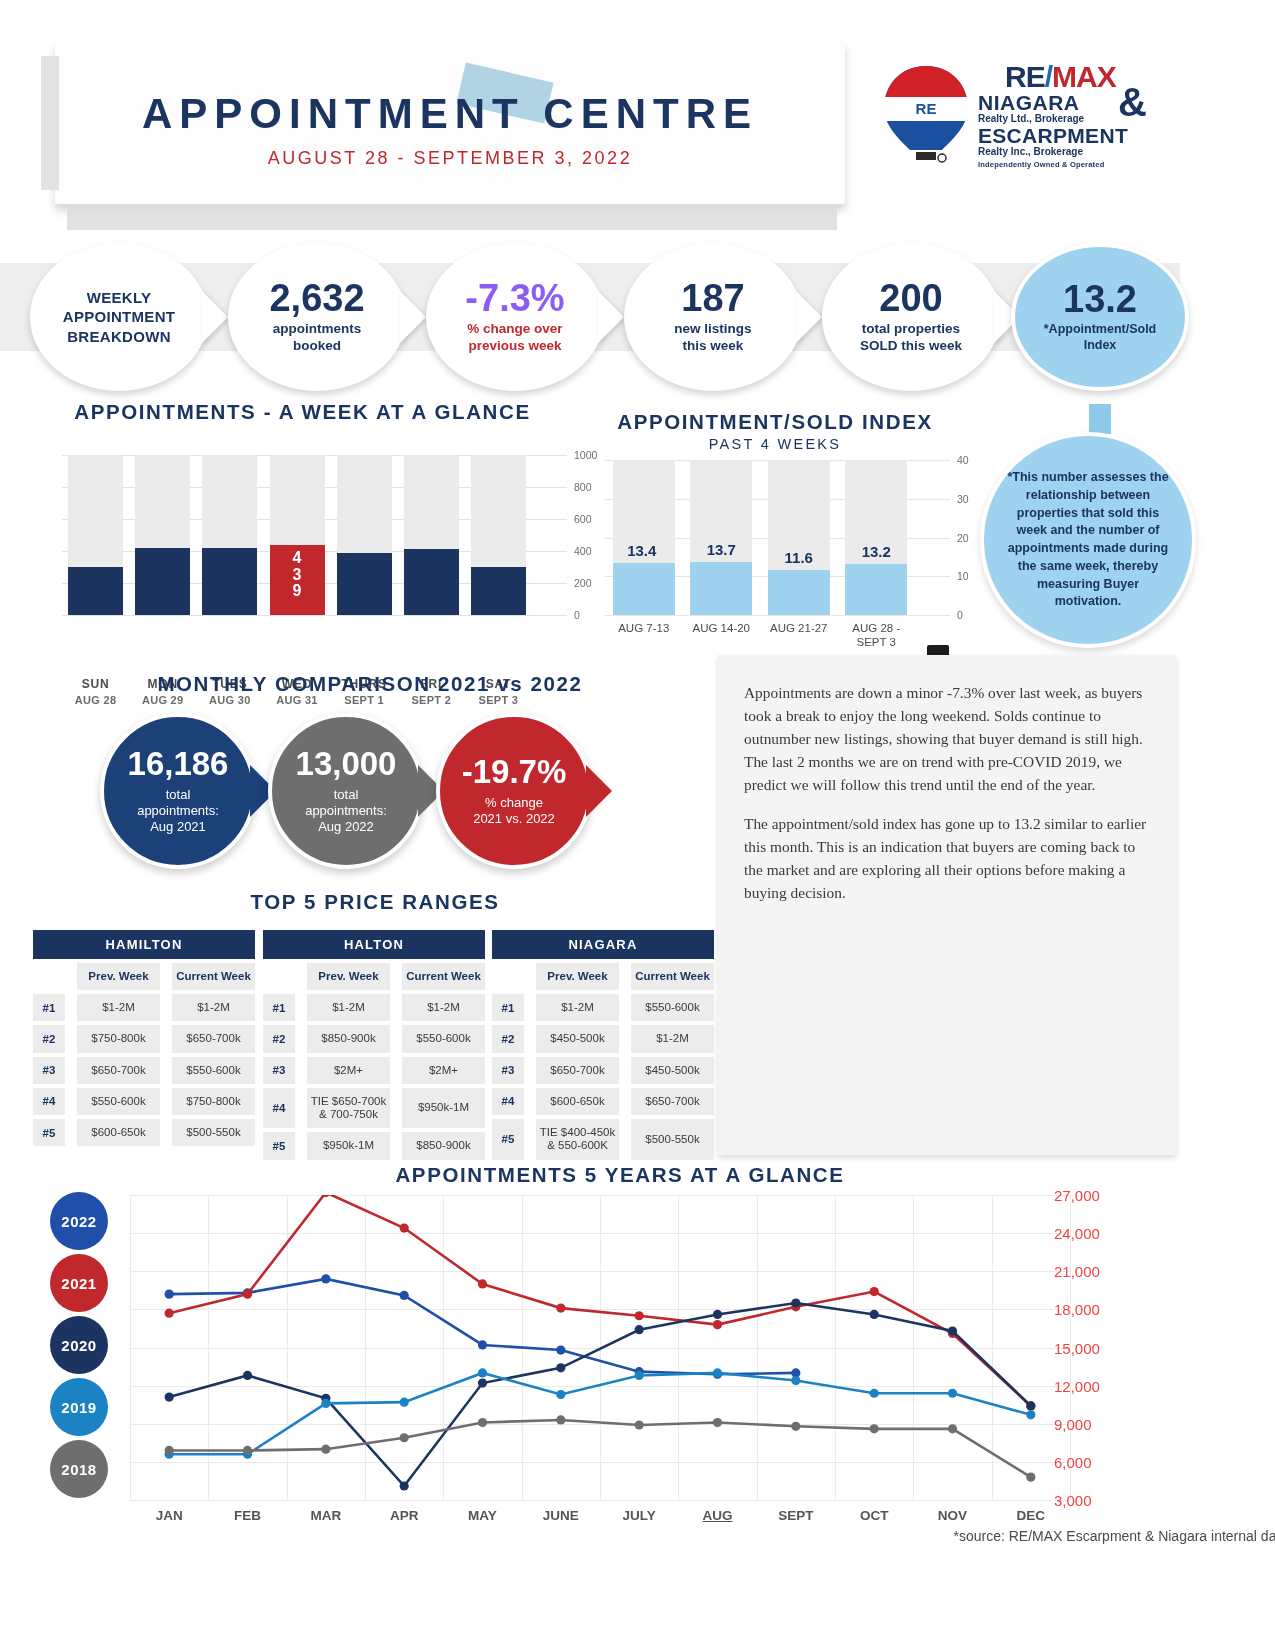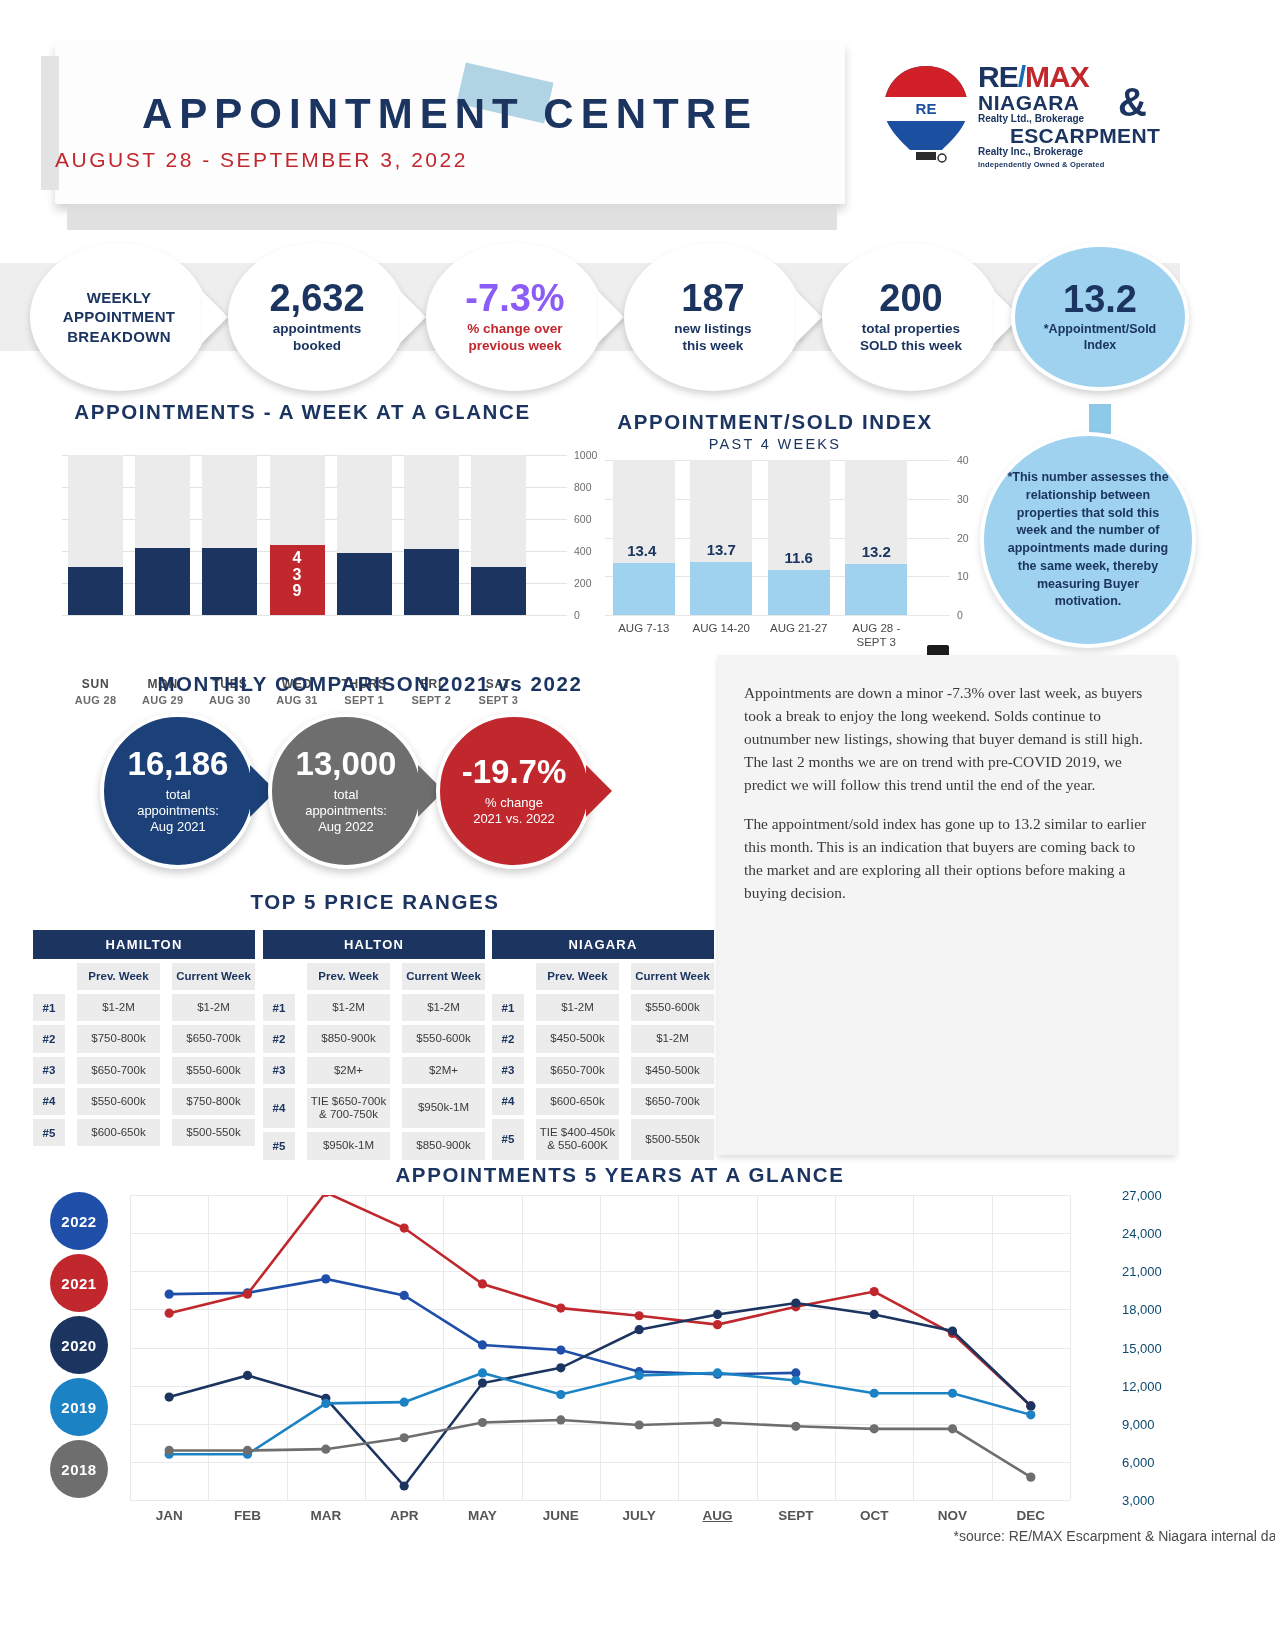--- a/index.html
+++ b/index.html
@@ -31,34 +31,34 @@
   #tape {
     position:absolute; left:405px; top:30px; width:90px; height:42px;
     background:#a9cfe2; opacity:.9;
     transform: rotate(13deg);
   }
   #title {
     position:absolute; left:0; top:48px; width:790px; text-align:center;
     font-size:42px; font-weight:bold; letter-spacing:7px; color:#1b3560;
   }
   #subtitle {
-    position:absolute; left:0; top:106px; width:790px; 
-    font-size:21px; letter-spacing:2.5px; color:#c0282d;
+    position:absolute; left:0; top:106px; width:790px; text-align:center;
+    font-size:18px; letter-spacing:2.5px; color:#c0282d;
   }
 
   
   #logo { position:absolute; left:875px; top:62px; width:270px; height:128px; }
   .balloon { position:absolute; left:5px; top:2px; width:92px; height:110px; }
   #logo-text { position:absolute; left:103px; top:0px; width:170px; }
-  .lt-remax { font-size:30px; font-weight:bold; letter-spacing:-1px; line-height:1; color:#c0282d; }
+  .lt-remax { font-size:30px; font-weight:bold; letter-spacing:-1px; line-height:1; color:#c0282d;margin-left:27px; }
   .lt-remax .re { color:#1b3560; }
   .lt-remax .sl { color:#1b6ab5; }
   .lt-niagara { font-size:21px; font-weight:bold; color:#1b3560; line-height:1; letter-spacing:.5px;}
   .lt-sub { font-size:10px; font-weight:bold; color:#1b3560; line-height:1.2; }
-  .lt-esc { font-size:21px; font-weight:bold; color:#1b3560; line-height:1; letter-spacing:.3px;margin-left:32px;}
+  .lt-esc { font-size:21px; font-weight:bold; color:#1b3560; line-height:1; letter-spacing:.3px;}
   .lt-ind { font-size:7.5px; font-weight:bold; color:#1b3560; margin-top:2px; letter-spacing:.2px;}
   #amp { position:absolute; right:-2px; top:18px; font-size:40px; font-weight:bold; color:#1b3560; }
 
   
   #grey-band { position:absolute; left:0; top:263px; width:1180px; height:88px; background:#eeeeee; }
   .kpi {
     position:absolute; width:178px; height:148px;
     border-radius:50%;
     background:#fff;
     box-shadow: 0 4px 7px rgba(0,0,0,.17);
@@ -166,21 +166,21 @@
   
   #five-title { position:absolute; left:30px; top:1163px; width:1180px;}
   .leg {
     position:absolute; left:50px; width:58px; height:58px; border-radius:50%;
     display:flex; align-items:center; justify-content:center;
     color:#fff; font-size:15px; font-weight:bold; letter-spacing:.5px;
   }
   #five-chart { position:absolute; left:130px; top:1195px; width:940px; height:305px;}
   .fgrid-h { position:absolute; left:0; width:940px; height:1px; background:#eaeaea;}
   .fgrid-v { position:absolute; top:0; width:1px; height:305px; background:#eaeaea;}
-  .fytick { position:absolute; left:1122px; font-size:13px; color:#0c4a6e; transform:translateY(-50%);}
+  .fytick { position:absolute; left:1054px; font-size:15px; color:#ef4444; transform:translateY(-50%);}
   .fxtick { position:absolute; top:1508px; font-size:13.5px; color:#555; font-weight:bold; text-align:center; width:76px;}
   #source { position:absolute; left:17px; top:1528px; width:1275px; text-align:right;
             font-size:14px; color:#4a4a4a;}
 </style>
 </head>
 <body>
 
 <div id="header-band">
   <div id="header-card"></div>
   <div id="tape"></div>

